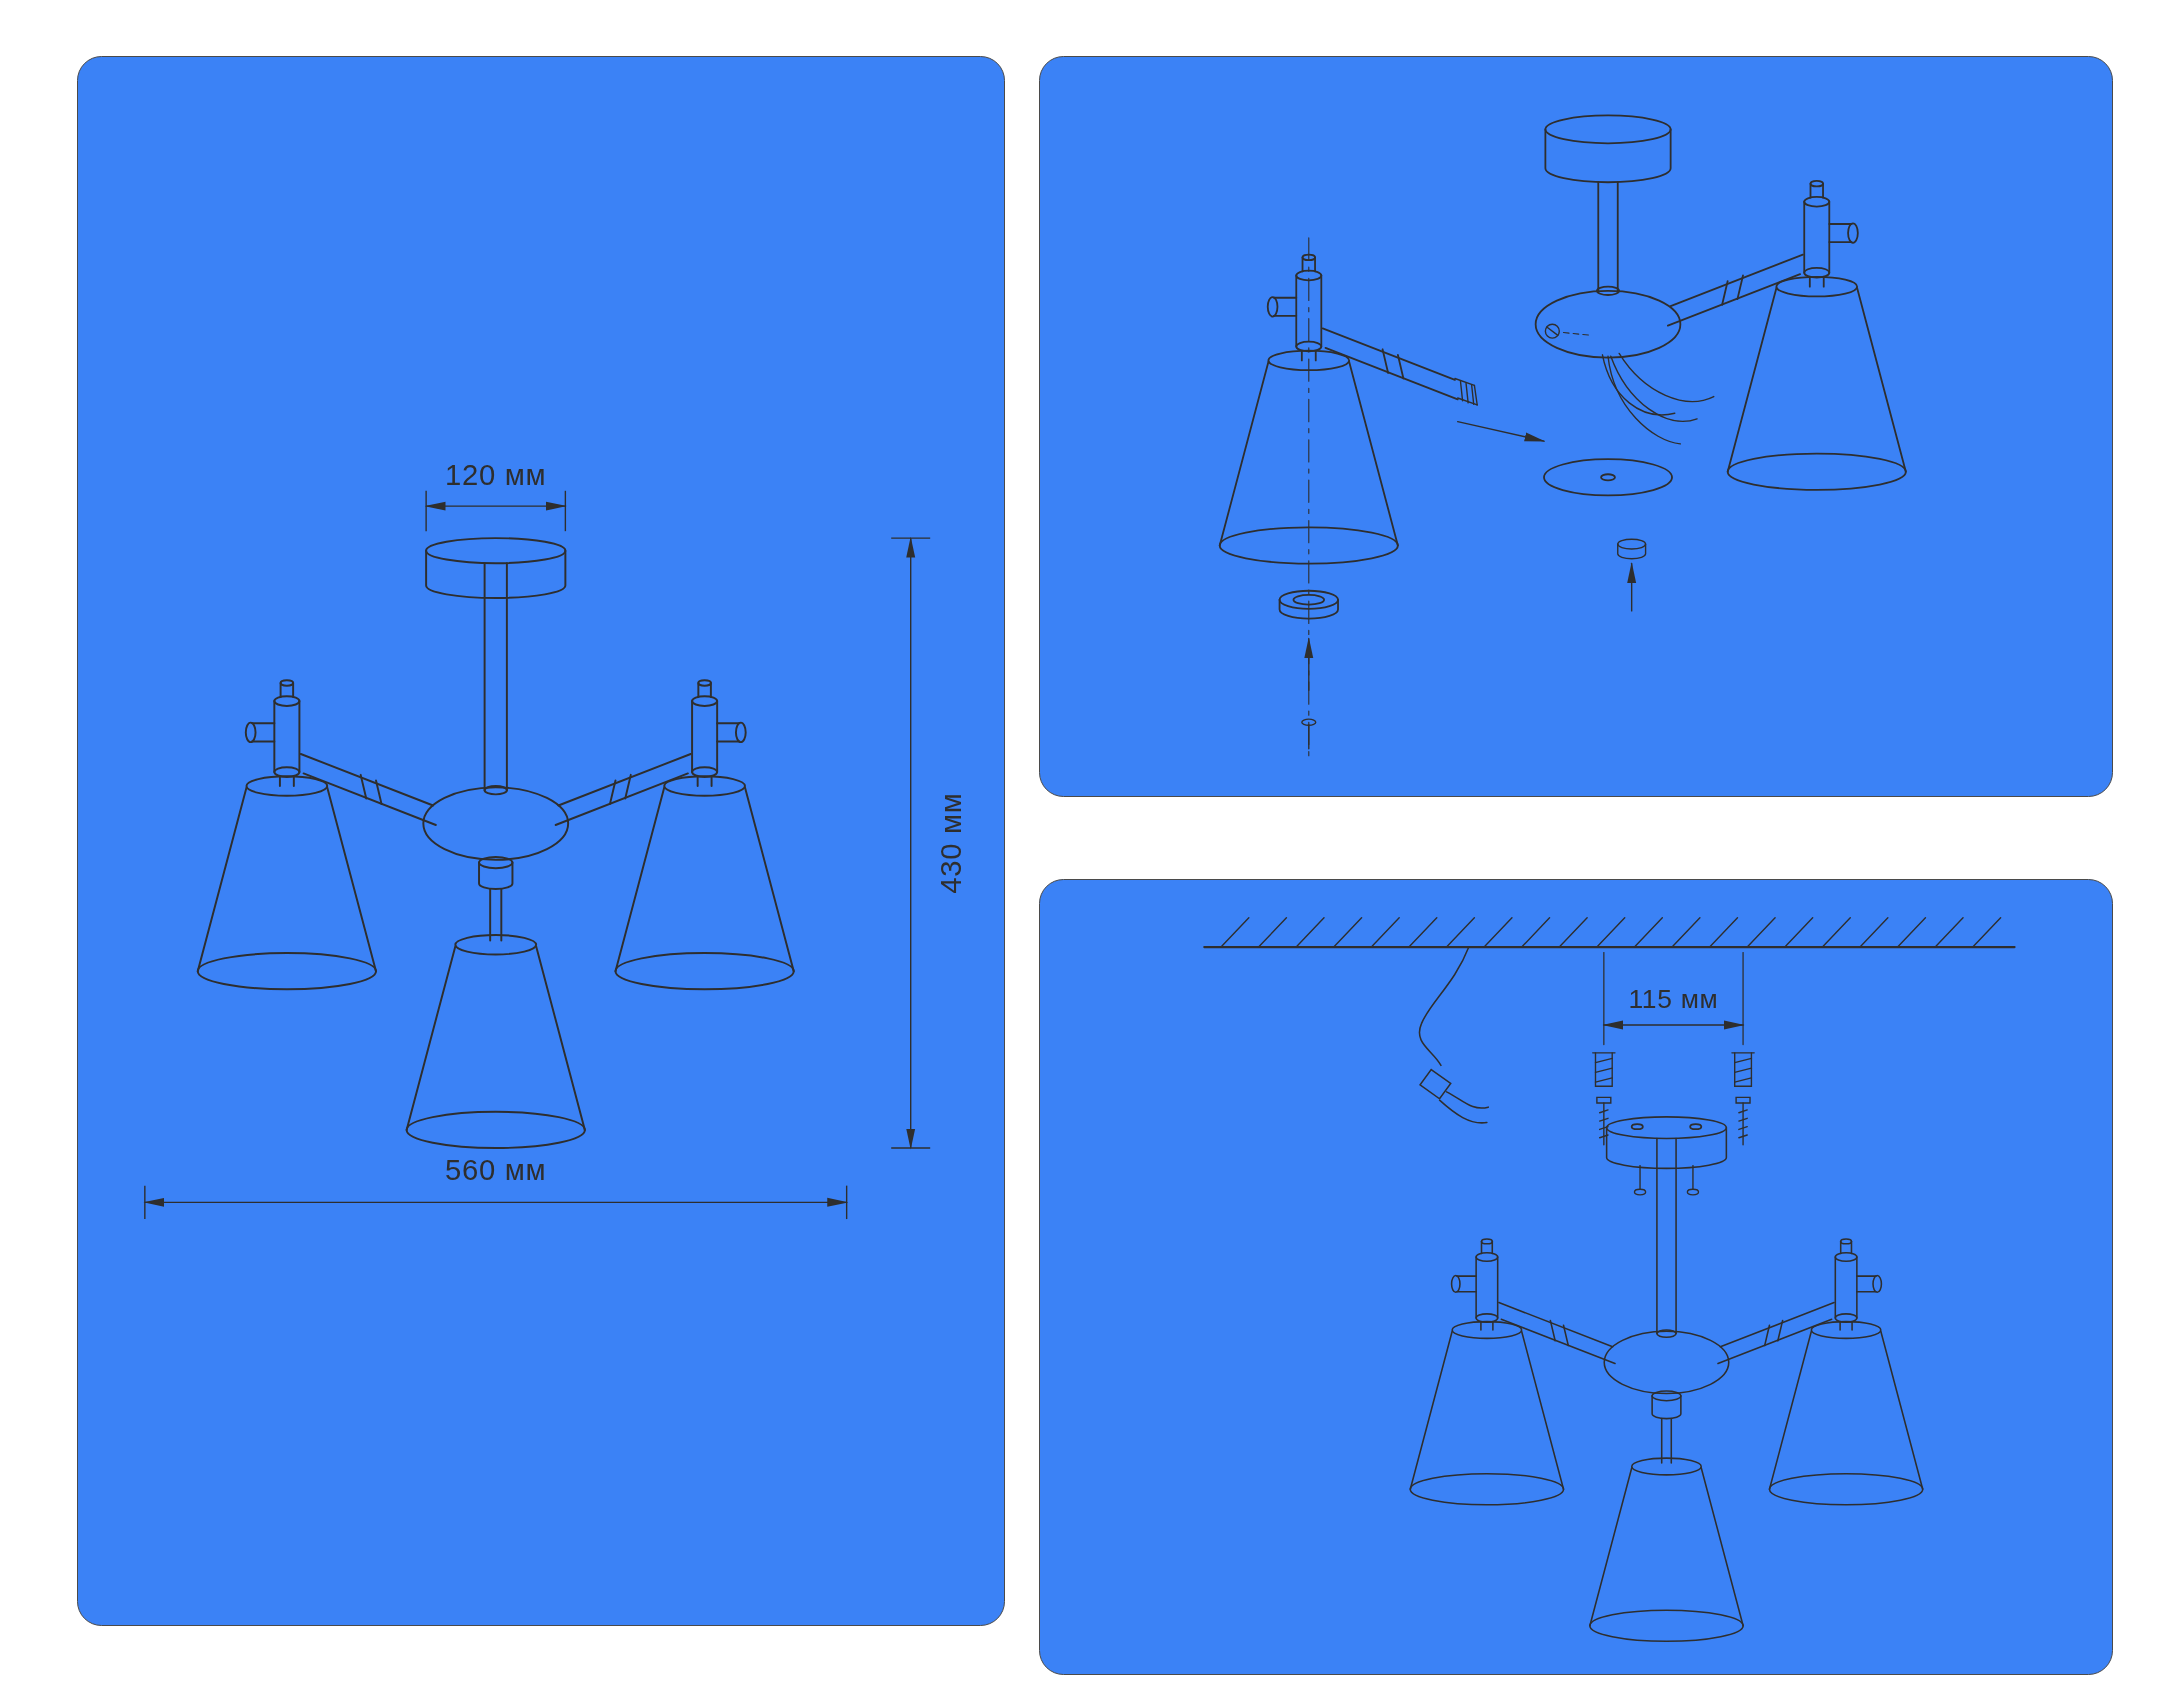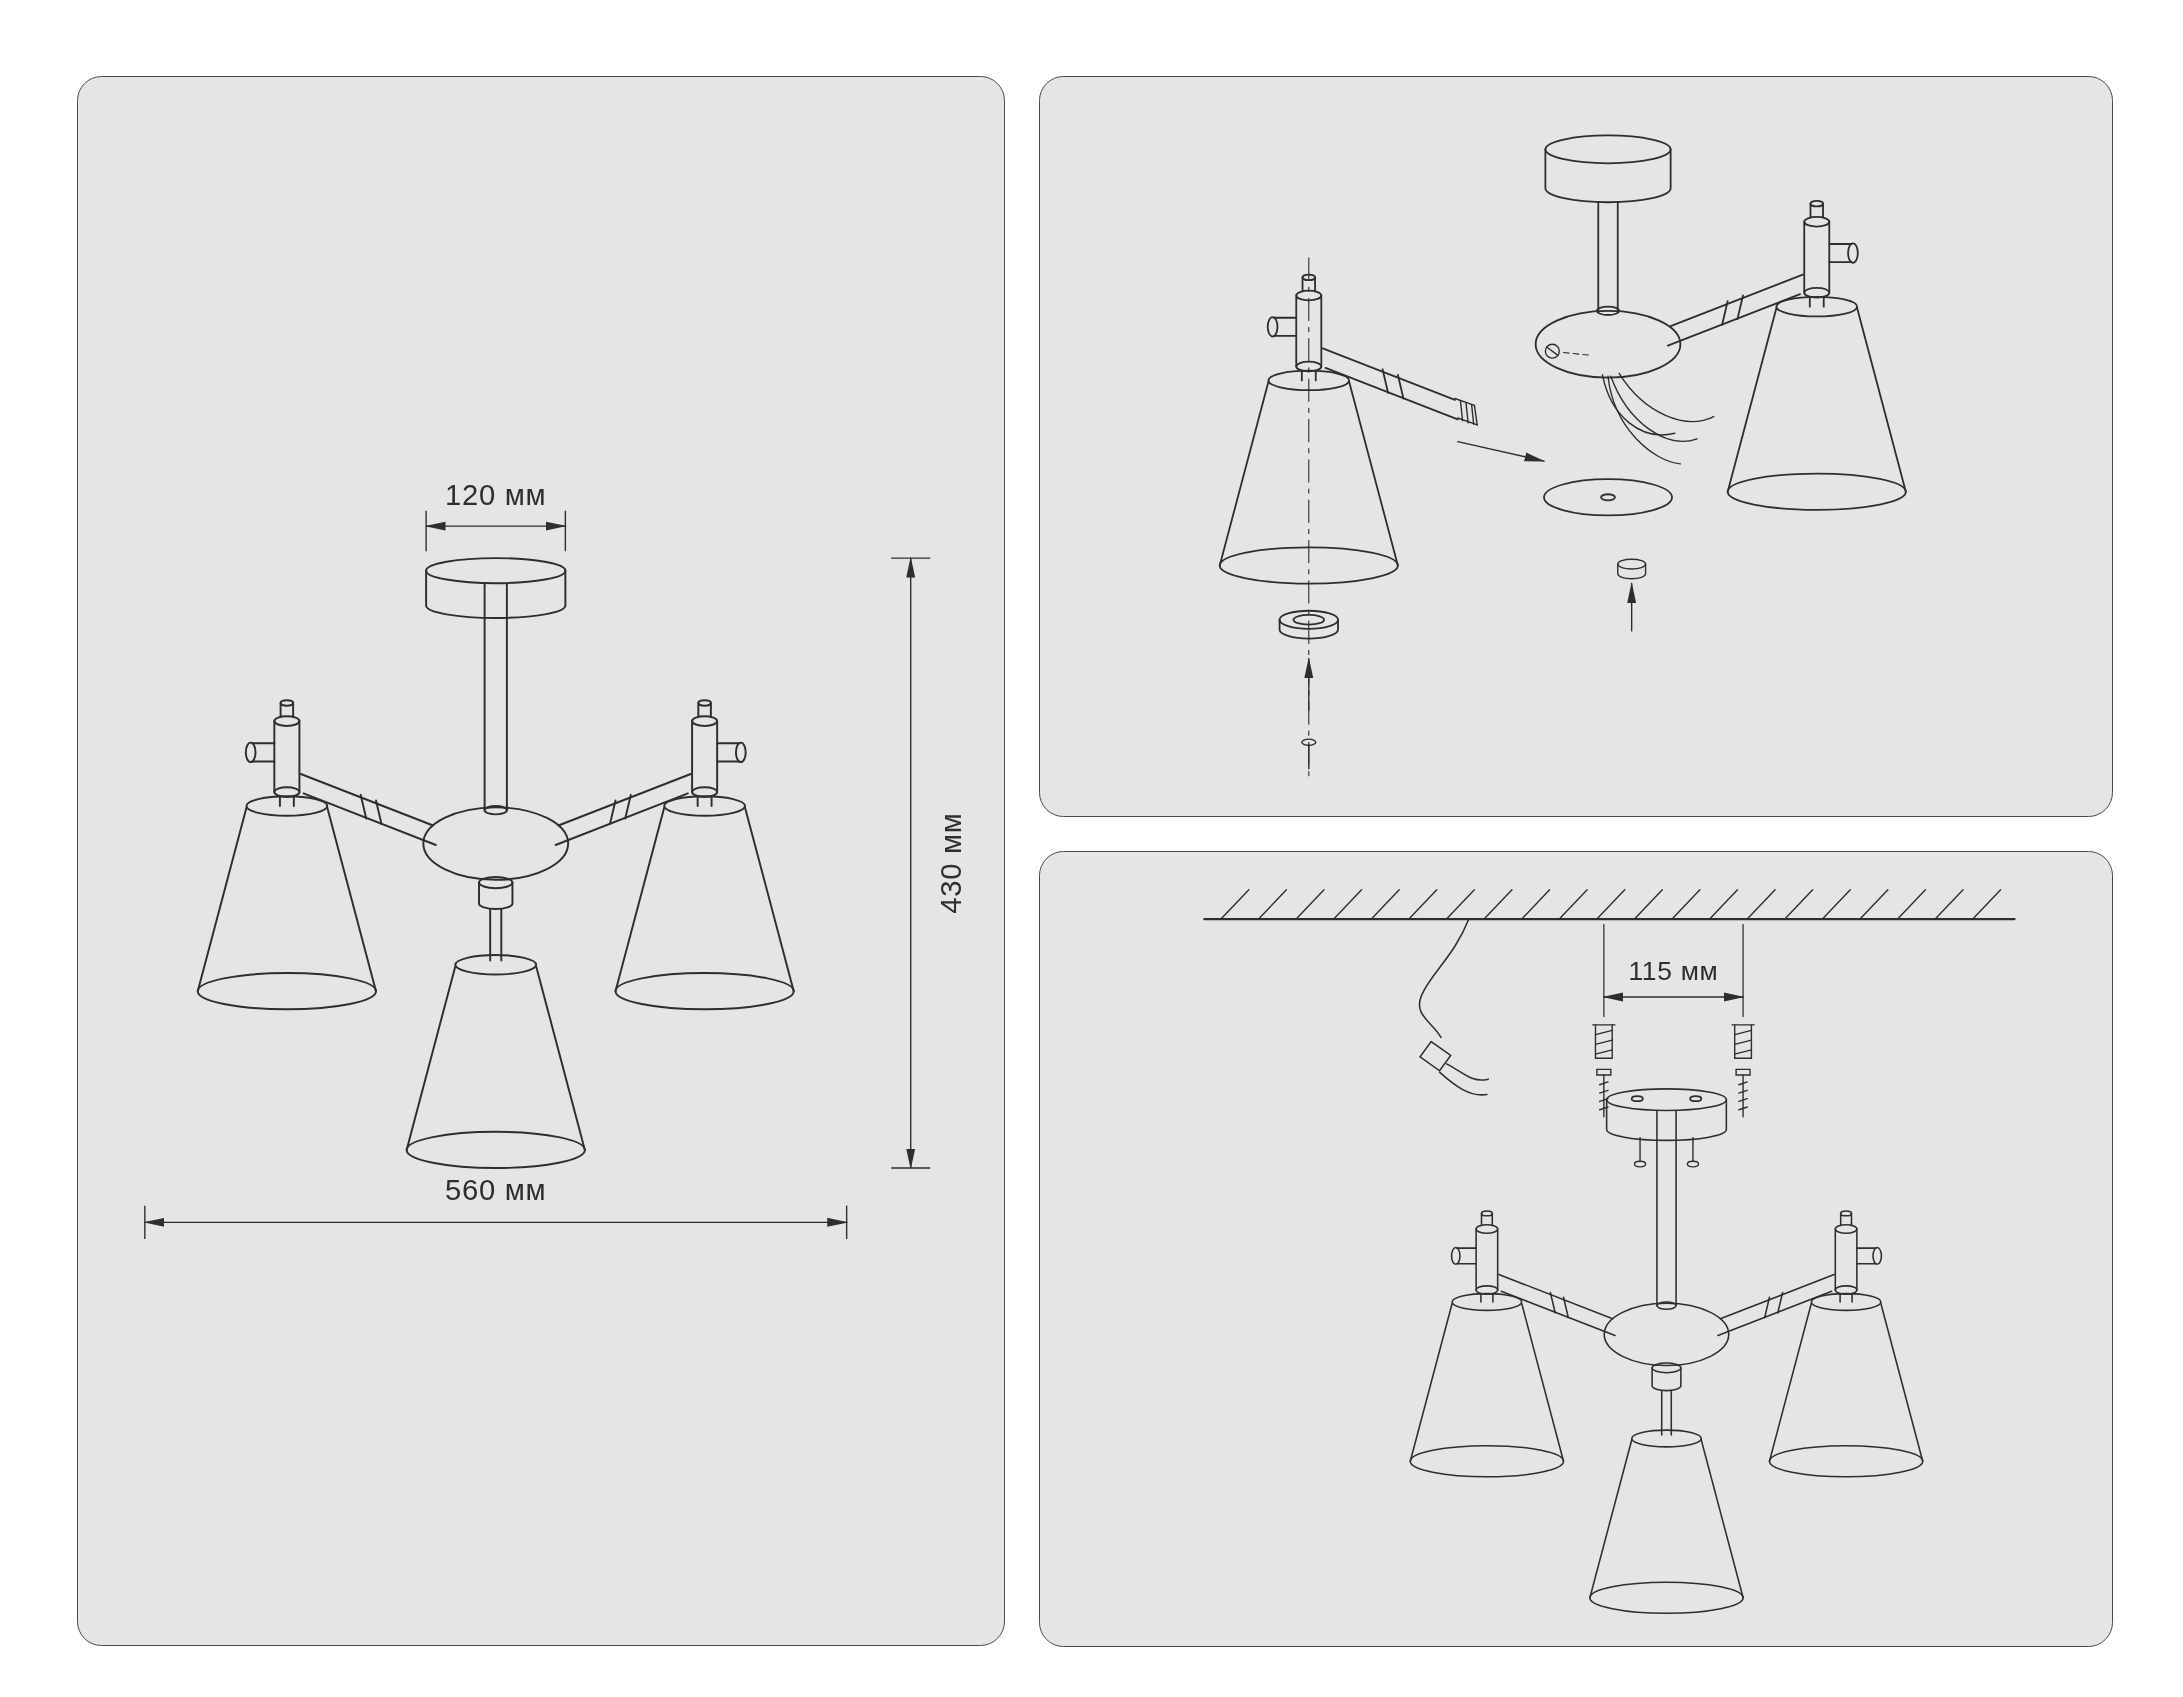--- a/index.html
+++ b/index.html
@@ -2,25 +2,25 @@
 <html style="font-size:14px"><head>
 <meta charset="utf-8">
 <style>
   html,body{margin:0;padding:0}
   body{
     width:2184px;height:1698px;position:relative;background:#ffffff;
     font-family:"Liberation Sans",sans-serif;
   }
   .panel{
     position:absolute;border:1.7px solid #4a4a4a;border-radius:24.5px;
-    background:#e5e5e5;box-sizing:border-box;overflow:hidden;margin-top:20px;
+    background:#3b82f6;box-sizing:border-box;overflow:hidden;
   }
   #panel-dimensions{left:77px;top:56px;width:928px;height:1570px}
   #panel-assembly{left:1039px;top:56px;width:1074px;height:741px}
-  #panel-installation{left:1039px;top:831px;width:1074px;height:796px}
+  #panel-installation{left:1039px;top:879px;width:1074px;height:796px}
   .panel svg{display:block;width:100%;height:100%}
   text{font-family:"Liberation Sans",sans-serif;fill:#2e2e2e;letter-spacing:.5px}
 </style>
 </head>
 <body>
 
 <svg width="0" height="0" style="position:absolute" aria-hidden="true">
   <defs>
     <marker id="arr" viewBox="0 0 14 6" refX="13" refY="3" markerWidth="15" markerHeight="7" orient="auto-start-reverse">
       <path d="M0,0 L14,3 L0,6 Z" fill="#2e2e2e" stroke="none"></path>

